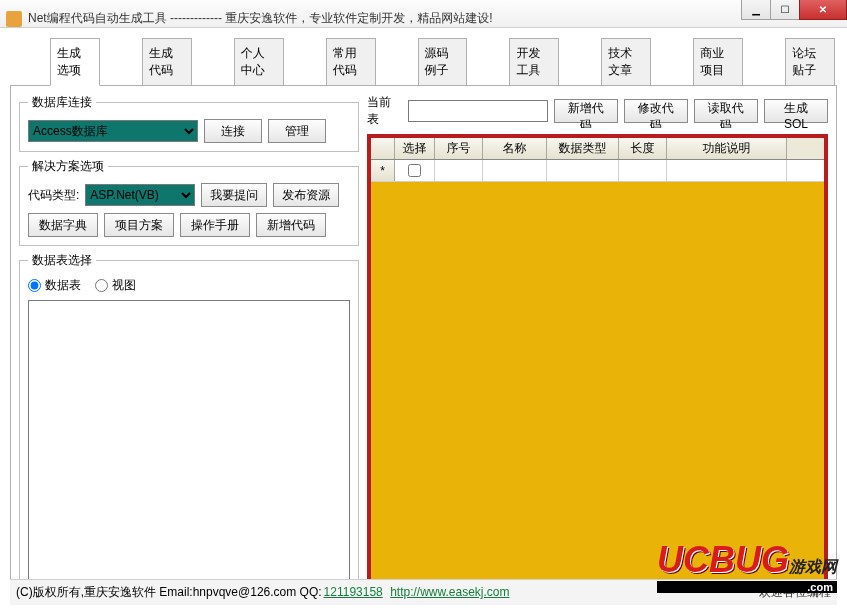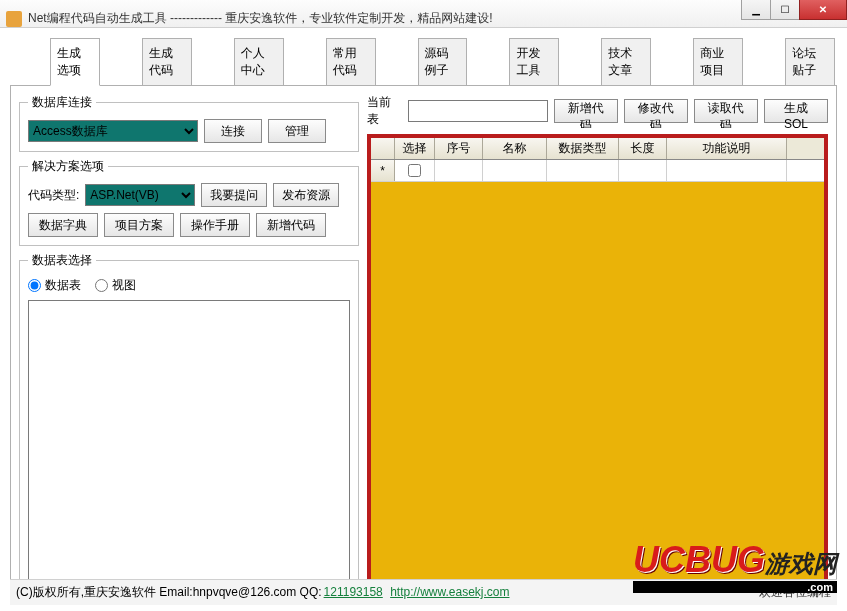--- a/index.html
+++ b/index.html
@@ -66,21 +66,21 @@
 .gc.dtype { width: 72px; }
 .gc.len { width: 48px; }
 .gc.desc { width: 120px; }
 
 .statusbar { position: absolute; left: 10px; right: 10px; bottom: 6px; height: 26px; display: flex; align-items: center; justify-content: space-between; font-size: 12px; background: #f4f4f4; padding: 0 6px; border-top: 1px solid #d0d0d0; }
 .statusbar a { color: #15803d; text-decoration: underline; margin: 0 2px; }
 .status-right { font-size: 12px; color: #333; }
 
 .watermark { position: absolute; right: 10px; bottom: 18px; font-weight: bold; font-style: italic; pointer-events: none; }
 .watermark .uc { color: #d81b1b; font-size: 36px; text-shadow: 1px 1px 0 #fff, 2px 2px 0 #600; }
-.watermark .yx { color: #222; font-size: 24px; }
+.watermark .yx { color: #222; font-size: 16px; }
 .watermark .com { display:block; color:#fff; background:#000; font-size:11px; text-align:right; padding:0 4px; font-style:normal; }
 </style>
 </head>
 <body>
 
 <div class="titlebar">
   <div class="app-icon"></div>
   <div class="title-text">Net编程代码自动生成工具 ------------- 重庆安逸软件，专业软件定制开发，精品网站建设!</div>
   <div class="win-controls">
     <div class="win-btn min"></div>

